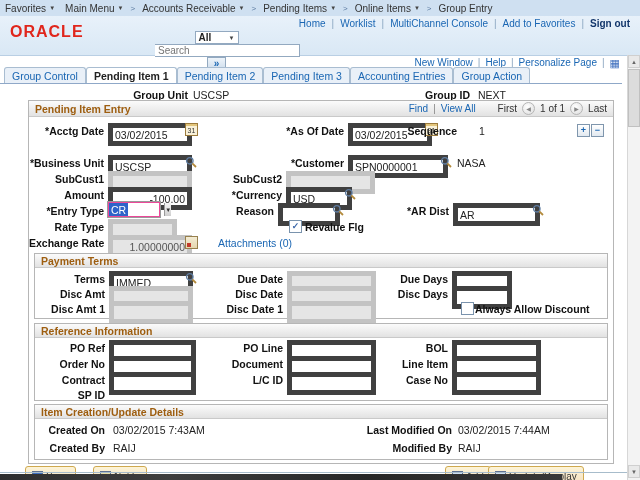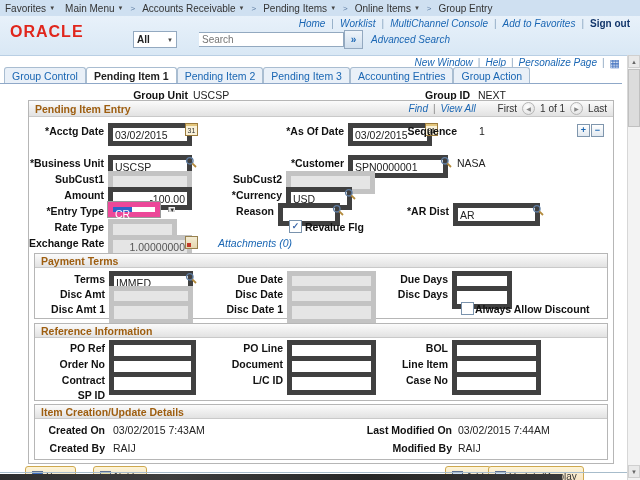--- a/index.html
+++ b/index.html
@@ -9,23 +9,23 @@
   .crumbbar{position:absolute;left:0;top:0;width:640px;height:16px;background:#cfe0f1;display:flex;align-items:center;font-size:10px;color:#333;}
   .crumb{padding:0 5px;display:flex;align-items:center;gap:3px;cursor:pointer;white-space:nowrap;}
   .caret{font-size:6px;color:#444;}
   .csep{color:#5b7aa0;font-size:8px;padding:0 2px;}
 
   
   .hdr{position:absolute;left:0;top:16px;width:640px;height:39px;background:linear-gradient(#e8f1fa,#d9e8f5);border-bottom:1px solid #b9cfe4;}
   .logo{position:absolute;left:10px;top:7px;font-size:16px;font-weight:bold;color:#e0261c;letter-spacing:1px;}
   .toplinks{position:absolute;right:10px;top:2px;font-size:10px;display:flex;gap:6px;align-items:center;}
   .toplinks .sep{color:#8aa5c0;}
-  .lk{color:#1a66b3;text-decoration:none;cursor:pointer;font-style:italic;}
+  .lk{color:#1a66b3;text-decoration:none;cursor:pointer;}
   .signout{color:#13366b;font-weight:bold;cursor:pointer;}
-  .searchrow{position:absolute;left:133px;top:15px;display:flex;align-items:center;height:17px;}
+  .searchrow{position:absolute;left:133px;top:15px;display:flex;align-items:center;height:17px;flex-direction:column;}
   .scope{width:36px;height:15px;border:1px solid #93a9c0;background:#fff;font-size:10px;font-weight:bold;color:#222;display:flex;align-items:center;justify-content:space-between;padding:0 3px;cursor:pointer;}
   .sinput{width:138px;height:13px;border:1px solid #93a9c0;border-left:none;font-size:10px;color:#666;padding:0 3px;font-family:inherit;margin-left:22px;}
   .gobtn{width:17px;height:17px;border:1px solid #93a9c0;background:linear-gradient(#eef4fa,#cfdeed);color:#1a66b3;font-weight:bold;font-size:10px;display:flex;align-items:center;justify-content:center;cursor:pointer;}
   .advs{margin-left:8px;font-size:10px;}
 
   
   .pagebar{position:absolute;right:20px;top:57px;font-size:10px;display:flex;gap:5px;align-items:center;}
   .pagebar .sep{color:#8aa5c0;}
   .gridico{color:#3f6fbe;font-size:11px;line-height:10px;cursor:pointer;}
 
@@ -55,21 +55,21 @@
 
   
   .mag{position:absolute;top:2px;width:12px;height:12px;cursor:pointer;}
   .cal{position:absolute;top:1px;width:13px;height:13px;border:1px solid #9c7b3c;background:#f9f1d8;box-shadow:inset 0 2px 0 #e2c57c;font-size:7px;color:#333;text-align:center;line-height:14px;cursor:pointer;box-sizing:border-box;}
   .xrico{position:absolute;top:2px;width:11px;height:11px;border:1px solid #97804d;background:linear-gradient(#f4ecd4,#e4d6ae);cursor:pointer;}
   .xrico::after{content:"";position:absolute;left:1px;bottom:1px;width:4px;height:4px;background:#c0392b;}
   .pm{position:absolute;width:11px;height:11px;top:2px;border:1px solid #7f96ad;background:linear-gradient(#fff,#e2e9f0);color:#1a66b3;font-weight:bold;font-size:9px;line-height:10px;text-align:center;cursor:pointer;}
   .cb{position:absolute;top:2px;width:11px;height:11px;border:1px solid #7a93ad;background:#fff;font-size:9px;font-weight:bold;color:#3a66a8;line-height:11px;text-align:center;cursor:pointer;}
 
   
-  .etsel{position:absolute;top:0;height:15px;display:flex;border:5px solid #ec4899;box-shadow:0 0 0 1px #9a9a9a;background:#fff;box-sizing:border-box;cursor:pointer;gap:36px;}
+  .etsel{position:absolute;top:0;height:15px;display:flex;border:1px solid #ec4899;box-shadow:0 0 0 1px #9a9a9a;background:#fff;box-sizing:border-box;cursor:pointer;gap:36px;}
   .etval{flex:1;background:#2e63c9;color:#fff;font-size:10.5px;padding:1px 2px;}
   .etbtn{width:14px;background:linear-gradient(#f5f5f5,#cfcfcf);border-left:1px solid #999;font-size:6px;color:#333;display:flex;align-items:center;justify-content:center;}
 
   
   .dbtn{position:absolute;top:0;height:14px;border:1px solid #d9cba0;background:#f5eed9;color:#b3a889;font-size:10.5px;text-align:center;line-height:14px;border-radius:2px;}
 
   
   .fbtn{position:absolute;top:466px;height:16px;display:flex;align-items:center;gap:3px;padding:1px 6px;border:1px solid #cfa94f;border-radius:3px;background:linear-gradient(#fdf4d8,#f2debe);font-size:10px;color:#333;cursor:pointer;white-space:nowrap;}
   .fico{width:9px;height:9px;border:1px solid #5f7293;}
 

